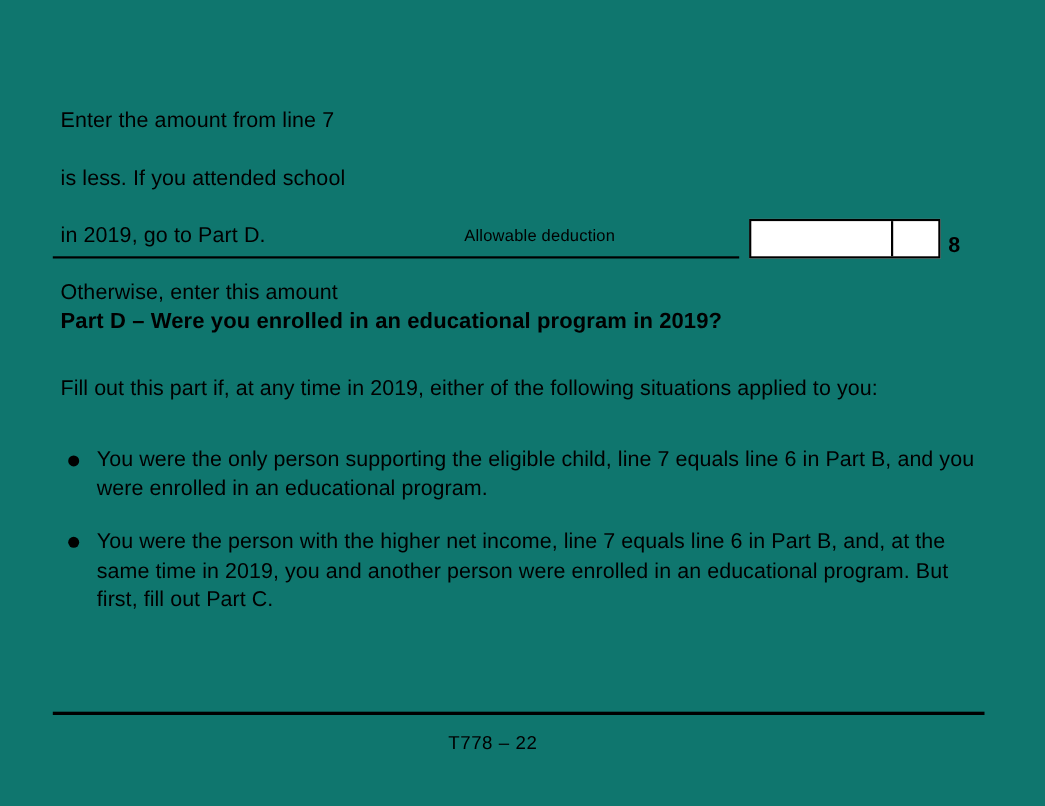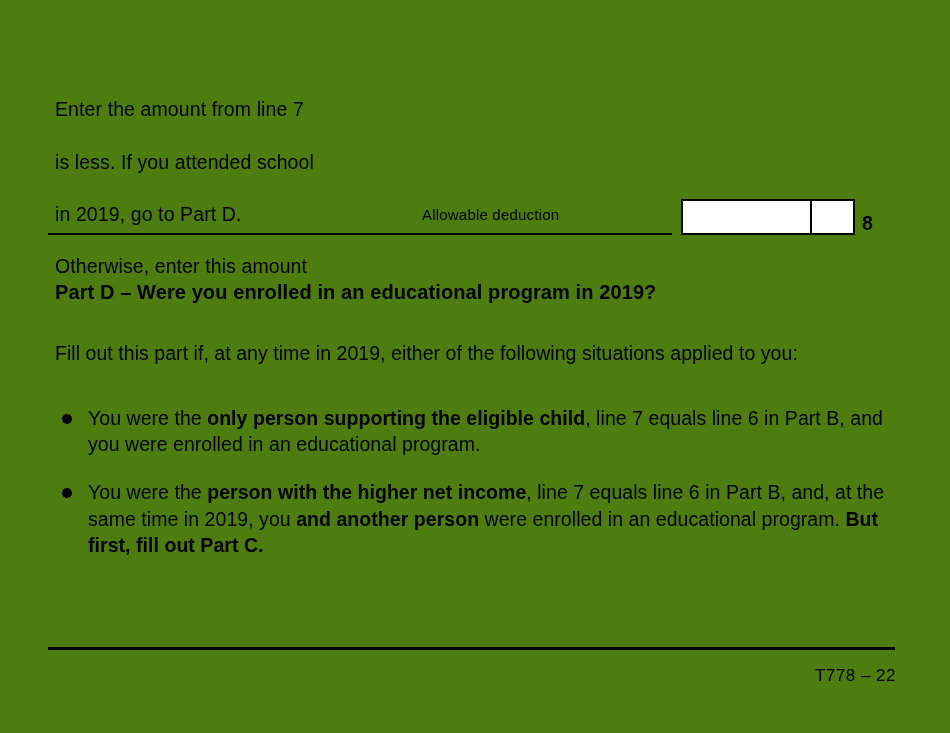--- a/index.html
+++ b/index.html
@@ -9,21 +9,21 @@
   }
   body {
     font-family: "Liberation Sans", sans-serif;
     color: #000000;
     -webkit-font-smoothing: antialiased;
   }
   #page {
     position: relative;
     width: 950px;
     height: 733px;
-    background: #4d7c0f;
+    background: #0f766e;
     overflow: hidden;
   }
 
   
   .instr-block {
     position: absolute;
     left: 55px;
     top: 70px;
     width: 400px;
     font-size: 19.5px;
@@ -118,37 +118,37 @@
   .bullet-item:last-child { margin-bottom: 0; }
   .bullet-dot {
     position: absolute;
     left: 7px;
     top: 9px;
     width: 10px;
     height: 10px;
     border-radius: 50%;
     background: #000000;
   }
-  .bullet-item b { font-weight: bold; margin-top: 48px; }
+  .bullet-item b { font-weight: normal; margin-top: 48px; }
 
   
   .rule-footer {
     position: absolute;
     left: 48px;
     top: 647px;
     width: 847px;
     height: 0;
     border-top: 3px solid #000000;
   }
   .footer-text {
     position: absolute;
     left: 0;
     top: 666px;
     width: 896px;
-    text-align: right;
+    text-align: center;
     font-size: 17px;
     letter-spacing: 0.5px;
   }
 </style>
 </head>
 <body>
 
 <div id="page">
 
   <div class="instr-block">

